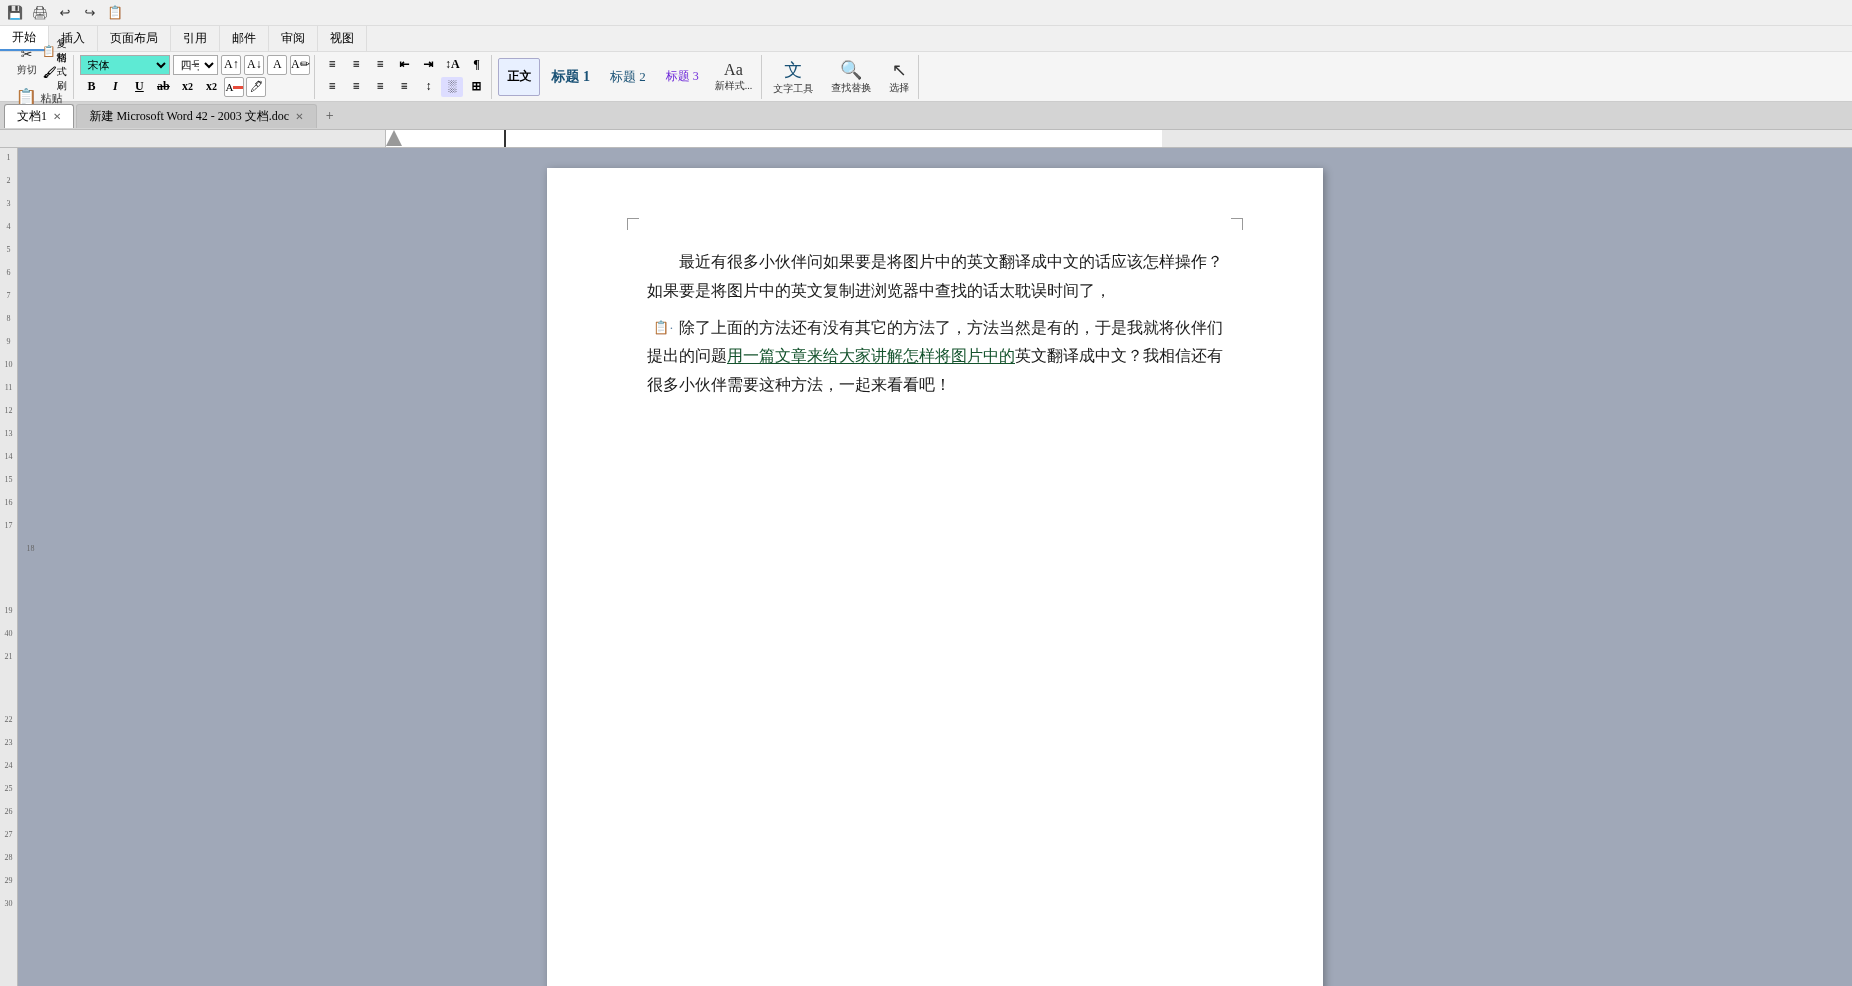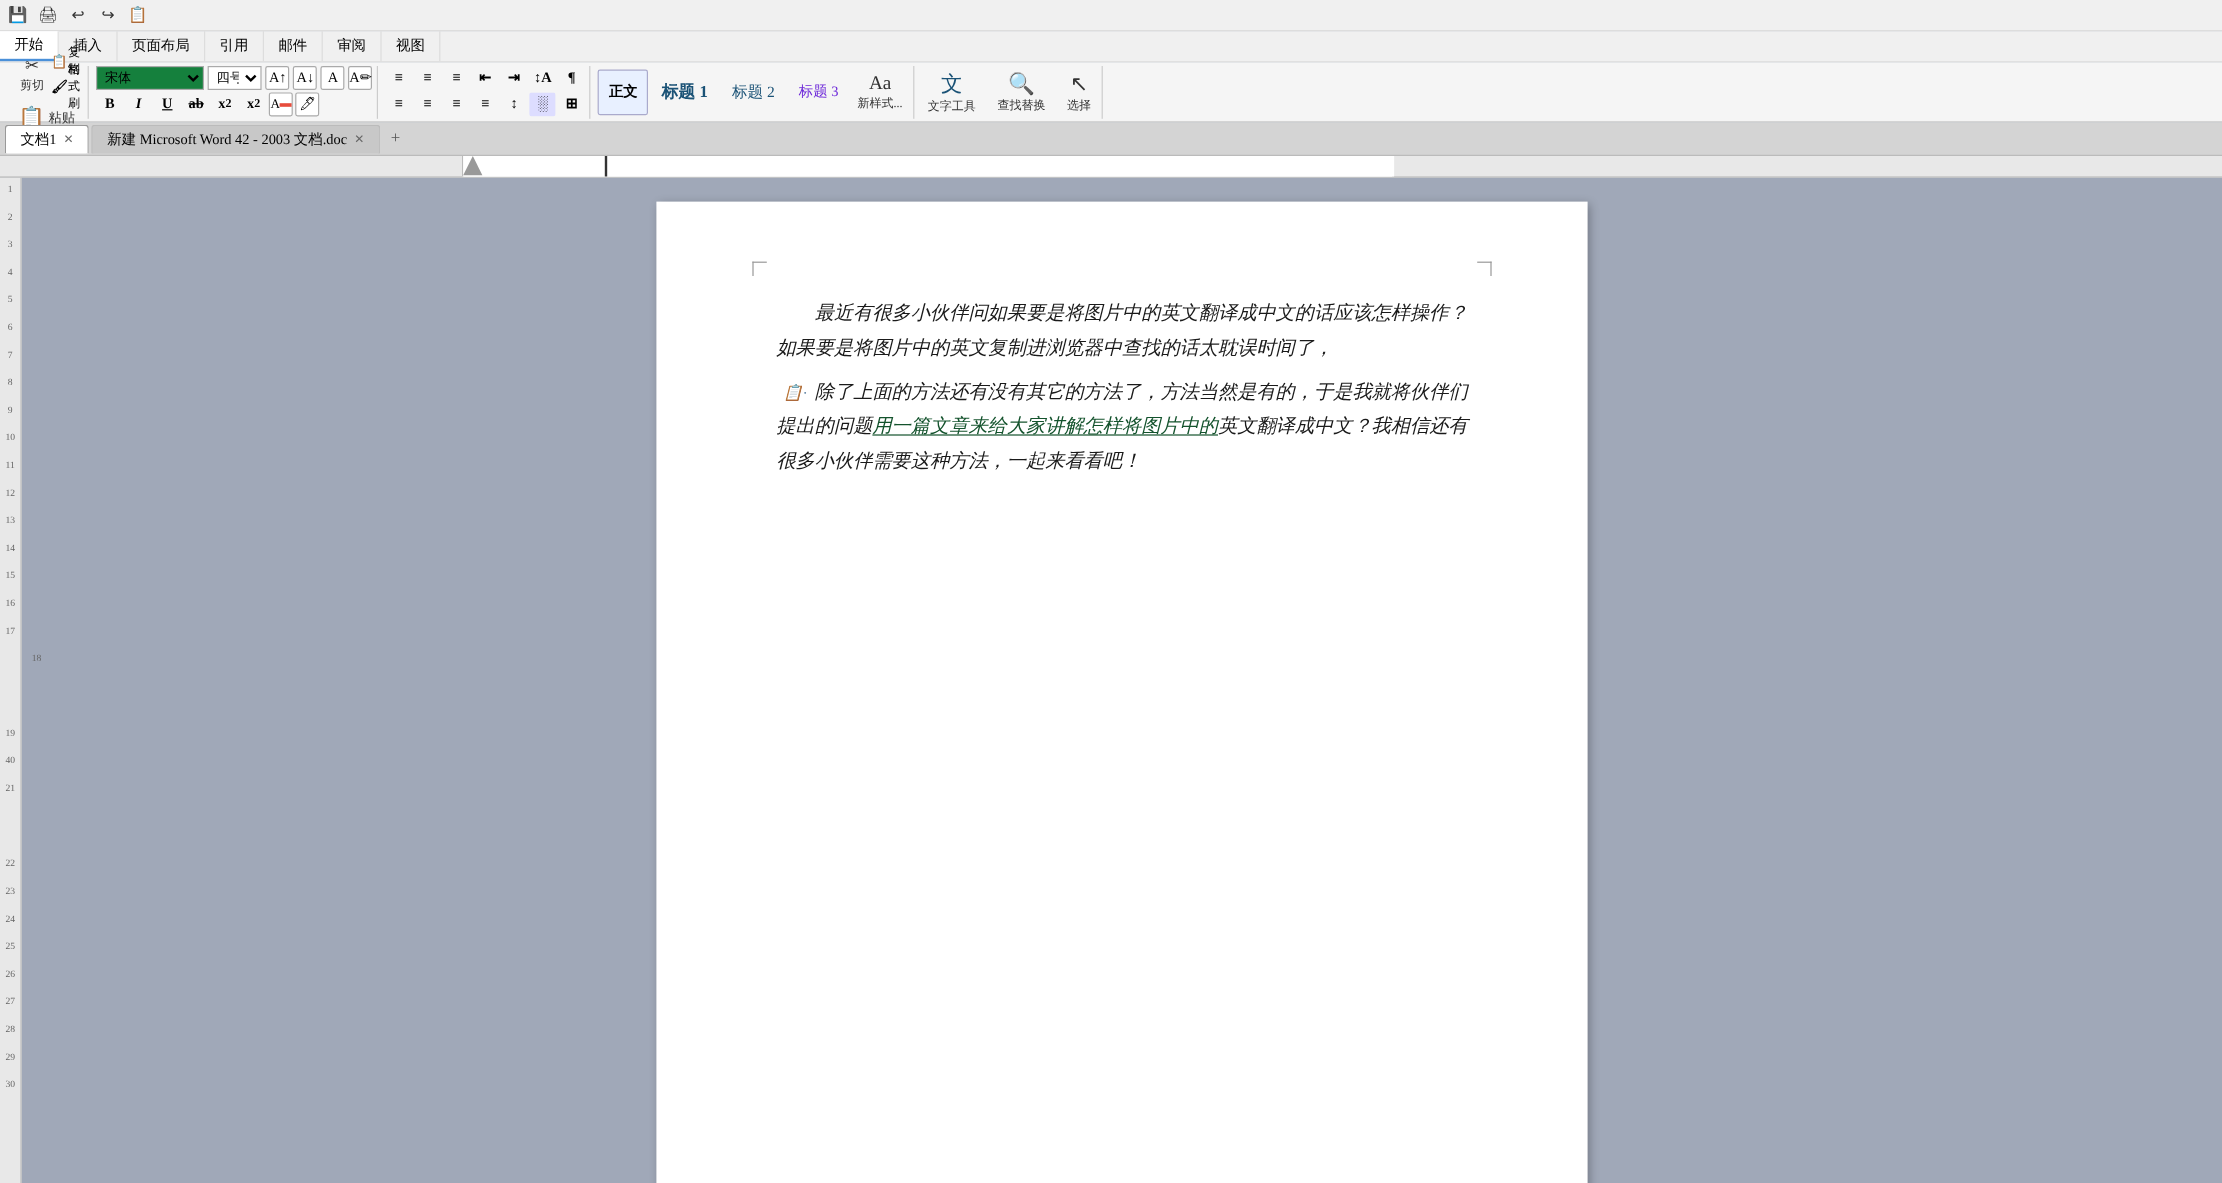--- a/index.html
+++ b/index.html
@@ -48,21 +48,21 @@
     .font-controls {
       display: flex;
       align-items: center;
       gap: 3px;
     }
 
     .font-select {
       font-size: 11px;
       height: 20px;
       border: 1px solid #aaa;
-      background: #15803d;
+      background: #5eead4;
       padding: 0 2px;
       width: 90px;
     }
 
     .font-size-select {
       font-size: 11px;
       height: 20px;
       border: 1px solid #aaa;
       background: white;
       padding: 0 2px;
@@ -209,21 +209,20 @@
     .doc-content {
       font-family: '宋体', SimSun, serif;
       font-size: 16px;
       line-height: 1.8;
       color: #1a1a1a;
     }
 
     .doc-paragraph {
       margin-bottom: 8px;
       position: relative;
-      font-style: italic;
     }
 
     .doc-paragraph.indent {
       text-indent: 2em;
     }
 
     .highlight-blue {
       color: #14532d;
       text-decoration: underline;
       text-underline-offset: 2px;

